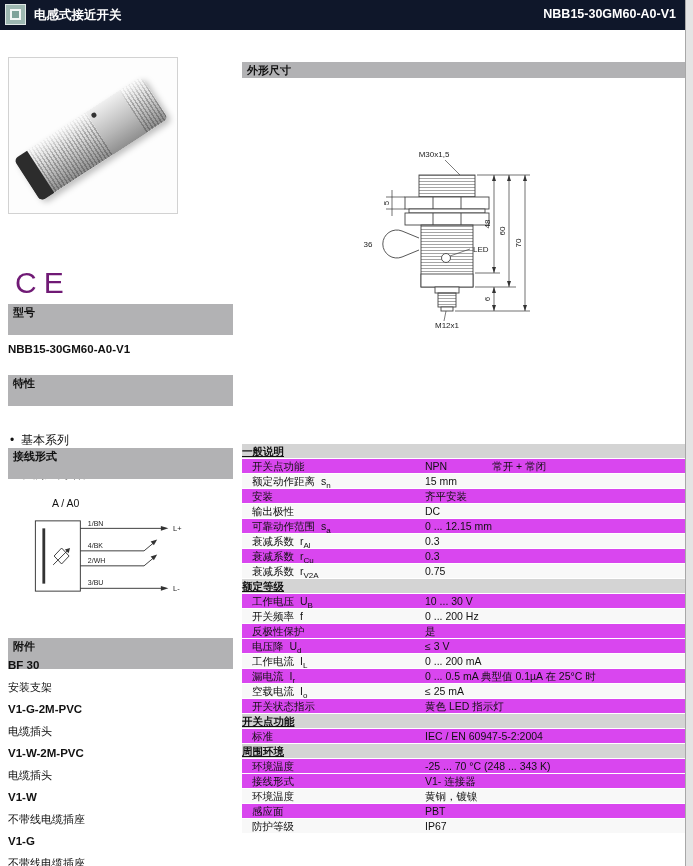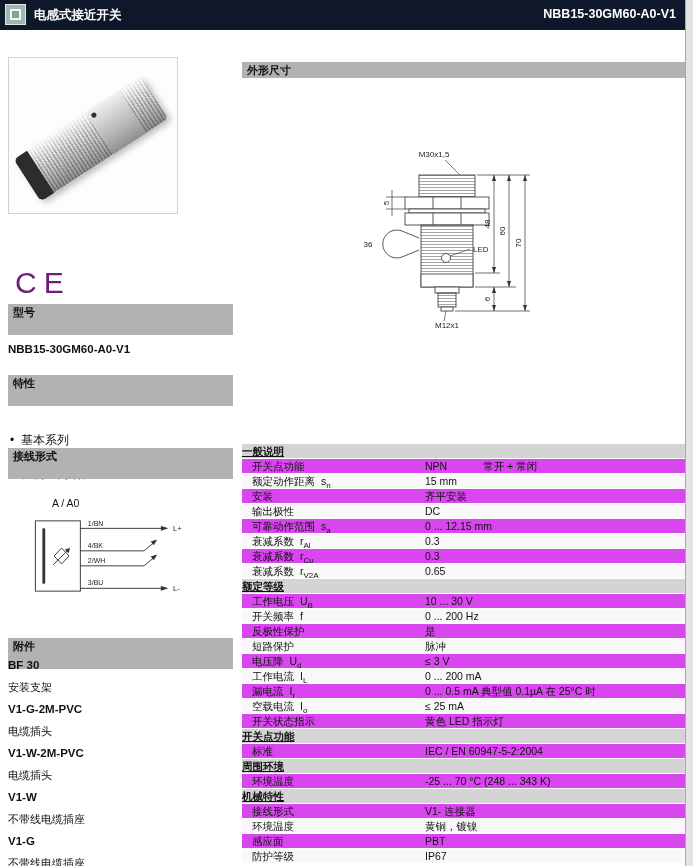--- a/index.html
+++ b/index.html
@@ -52,21 +52,21 @@
 
   
   .tech { position:absolute; left:242px; top:444px; width:443px; font-size:10.5px; }
   .t-sec { height:15px; line-height:14px; background:#d4d4d4; font-weight:bold; border-bottom:1px solid #fff;text-decoration:underline; }
   .t-row { position:relative; height:15px; border-bottom:1px solid #fff; }
   .t-row.odd { background:#d946ef; } .t-row.even { background:#f8f8f8; }
   .t-label { position:absolute; left:10px; top:0; line-height:14px; white-space:nowrap; }
   .t-value { position:absolute; left:183px; top:0; line-height:14px; white-space:nowrap; }
   .t-sym { margin-left:6px; }
   sub { font-size:8px; }
-  .t-value2 { margin-left:36px; }
+  .t-value2 { margin-left:45px; }
 
   text { font-family:"Liberation Sans", sans-serif; fill:#222; }
 </style>
 </head>
 <body>
 
 <div class="page">
 
   <div class="topbar">
     <div class="topbar-icon">
@@ -236,39 +236,35 @@
       <div class="t-row even">
         <span class="t-label">衰减系数<span class="t-sym">r</span><sub>Al</sub></span>
         <span class="t-value">0.3</span>
       </div>
       <div class="t-row odd">
         <span class="t-label">衰减系数<span class="t-sym">r</span><sub>Cu</sub></span>
         <span class="t-value">0.3</span>
       </div>
       <div class="t-row even">
         <span class="t-label">衰减系数<span class="t-sym">r</span><sub>V2A</sub></span>
-        <span class="t-value">0.65</span>
+        <span class="t-value">0.75</span>
       </div>
       <div class="t-sec">额定等级</div>
       <div class="t-row odd">
         <span class="t-label">工作电压<span class="t-sym">U</span><sub>B</sub></span>
         <span class="t-value">10 ... 30 V</span>
       </div>
       <div class="t-row even">
         <span class="t-label">开关频率<span class="t-sym">f</span></span>
         <span class="t-value">0 ... 200 Hz</span>
       </div>
       <div class="t-row odd">
         <span class="t-label">反极性保护</span>
         <span class="t-value">是</span>
       </div>
-      <div class="t-row even">
-        <span class="t-label">短路保护</span>
-        <span class="t-value">脉冲</span>
-      </div>
       <div class="t-row odd">
         <span class="t-label">电压降<span class="t-sym">U</span><sub>d</sub></span>
         <span class="t-value">≤ 3 V</span>
       </div>
       <div class="t-row even">
         <span class="t-label">工作电流<span class="t-sym">I</span><sub>L</sub></span>
         <span class="t-value">0 ... 200 mA</span>
       </div>
       <div class="t-row odd">
         <span class="t-label">漏电流<span class="t-sym">I</span><sub>r</sub></span>
@@ -285,21 +281,20 @@
       <div class="t-sec">开关点功能</div>
       <div class="t-row odd">
         <span class="t-label">标准</span>
         <span class="t-value">IEC / EN 60947-5-2:2004</span>
       </div>
       <div class="t-sec">周围环境</div>
       <div class="t-row odd">
         <span class="t-label">环境温度</span>
         <span class="t-value">-25 ... 70 °C (248 ... 343 K)</span>
       </div>
-      <div class="t-sec">机械特性</div>
       <div class="t-row odd">
         <span class="t-label">接线形式</span>
         <span class="t-value">V1- 连接器</span>
       </div>
       <div class="t-row even">
         <span class="t-label">环境温度</span>
         <span class="t-value">黄铜，镀镍</span>
       </div>
       <div class="t-row odd">
         <span class="t-label">感应面</span>

